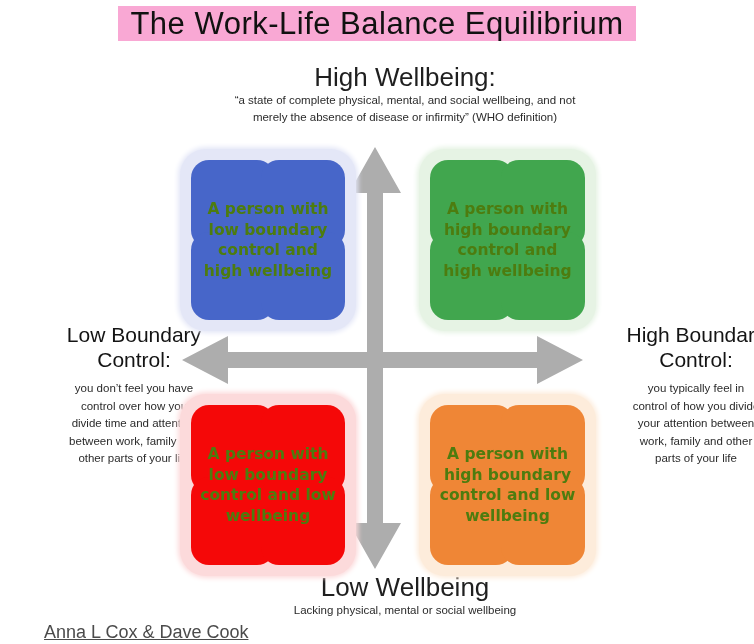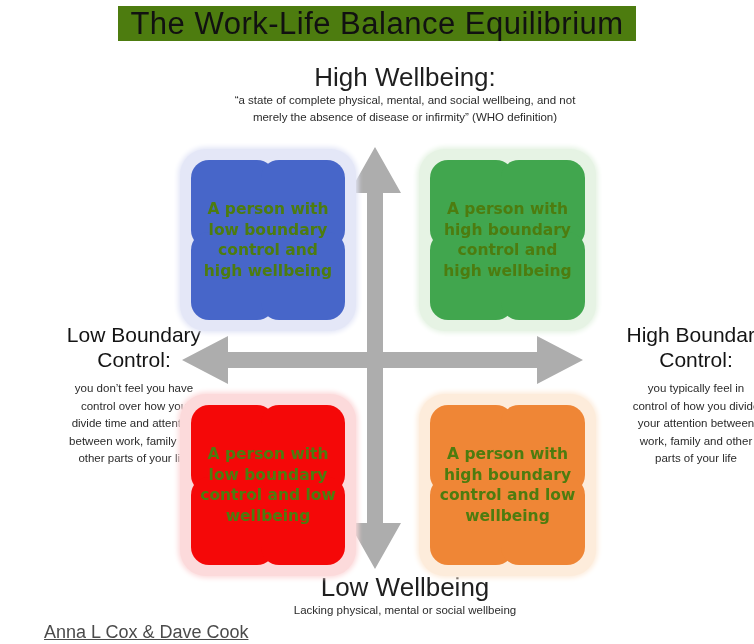--- a/index.html
+++ b/index.html
@@ -4,21 +4,21 @@
 <style>
   html,body{margin:0;padding:0;background:#ffffff;}
   .stage{
     position:relative;width:754px;height:644px;background:#ffffff;overflow:hidden;
     font-family:"Liberation Sans",sans-serif;color:#1a1a1a;
   }
   .title{
     position:absolute;top:5px;left:0;width:100%;text-align:center;
     font-size:31px;line-height:38px;color:#111;letter-spacing:0.5px;
   }
-  .title span{background:#4d7c0f;padding:0 12px;}
+  .title span{background:#f9a8d4;padding:0 12px;}
   .axis-block{position:absolute;text-align:center;padding-left:28px;}
   .axis-top{top:62px;left:0;width:100%;}
   .axis-heading-lg{font-size:26px;line-height:30px;color:#1f1f1f;}
   .axis-desc{
     font-size:11.5px;line-height:17px;color:#2b2b2b;
     white-space:pre-line;
   }
   .axis-left{left:18px;top:322px;width:176px;}
   .axis-right{left:588px;top:322px;width:160px;}
   .axis-heading-md{font-size:21px;line-height:25px;color:#141414;white-space:pre-line;}

